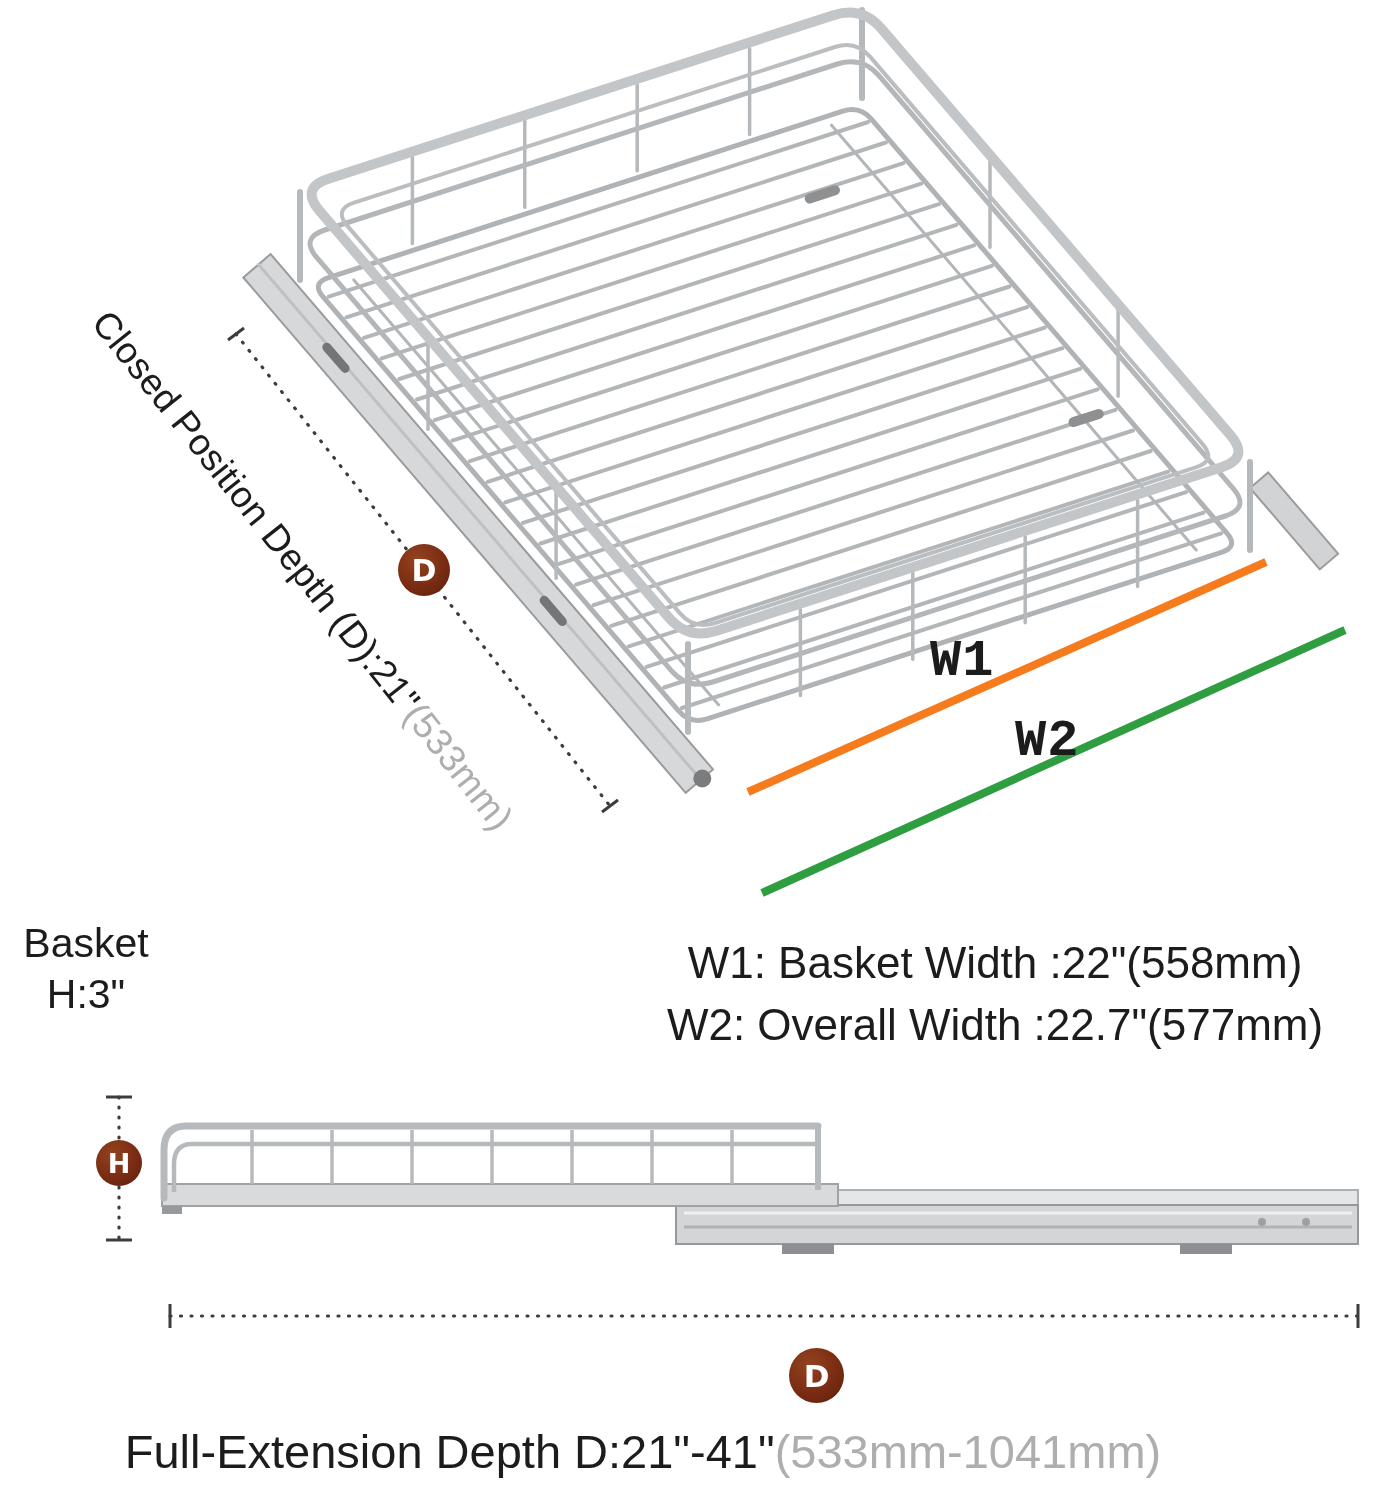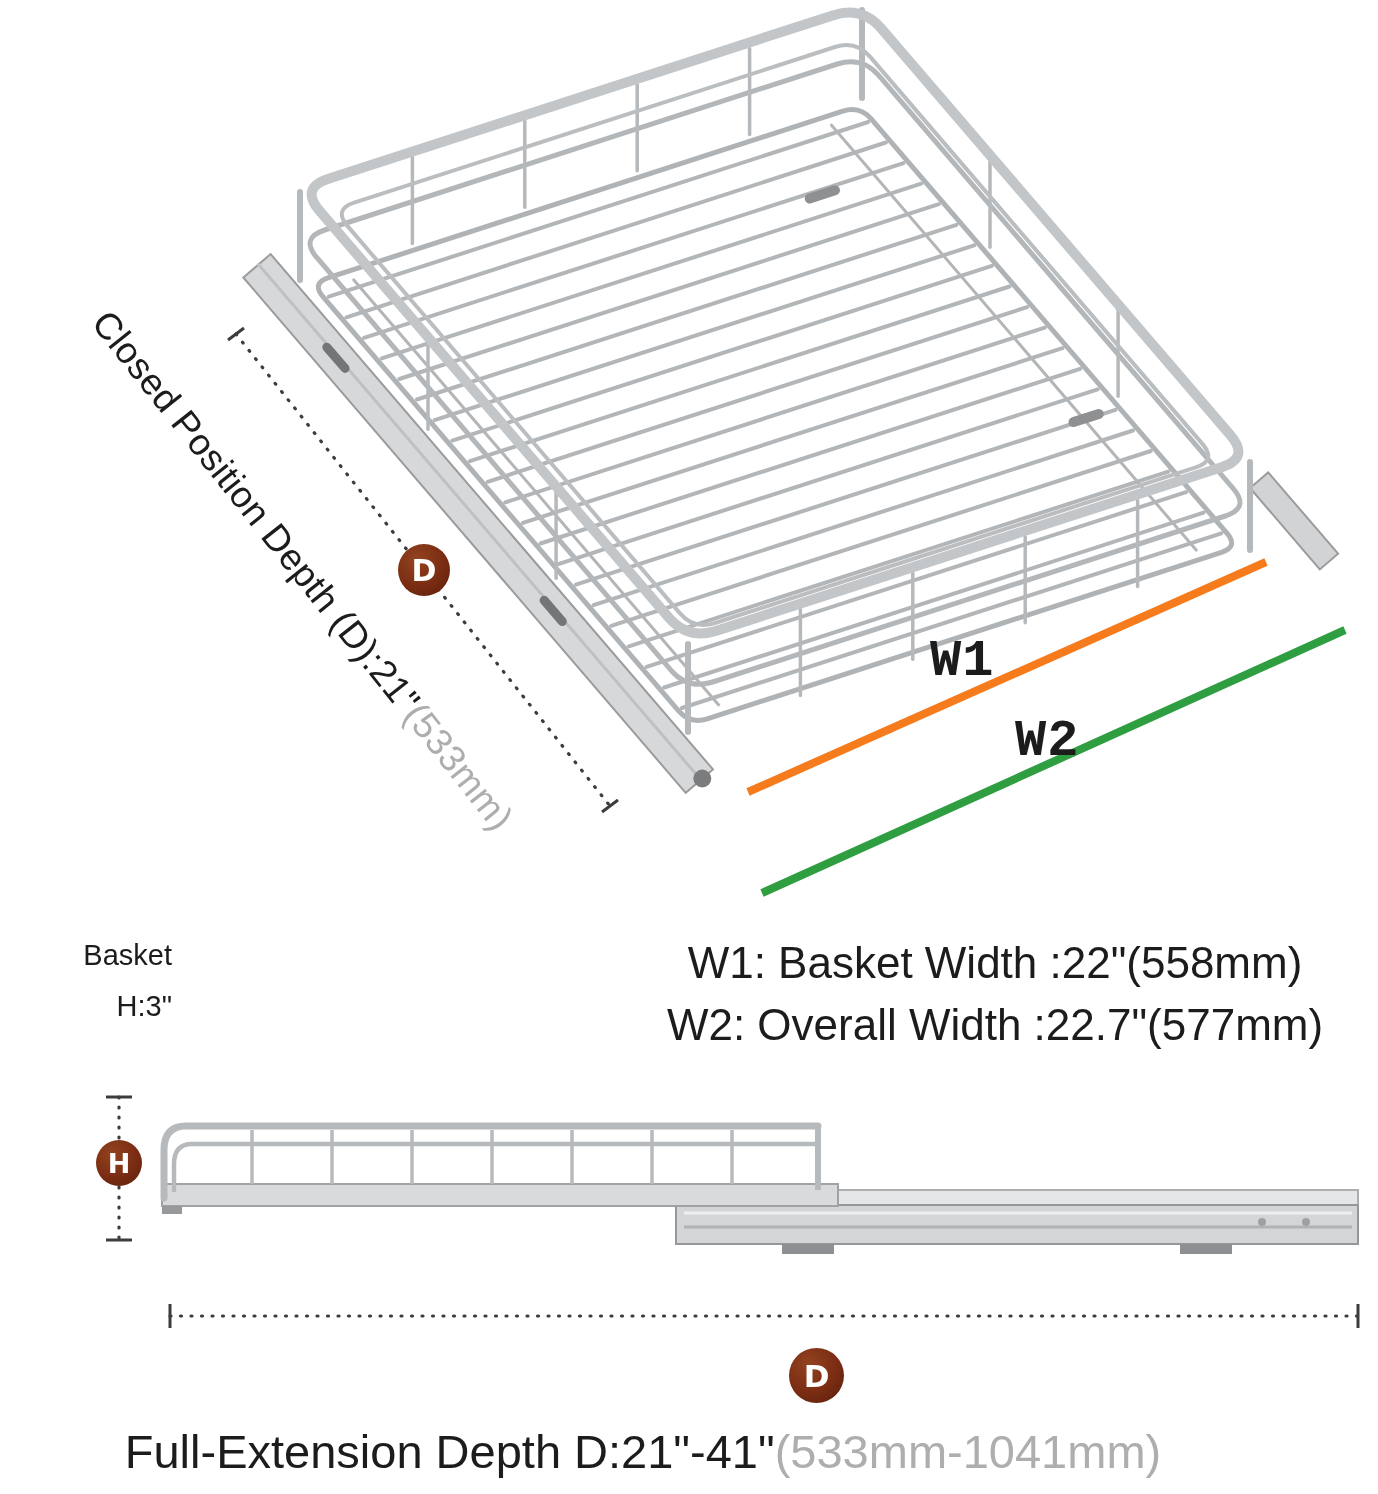--- a/index.html
+++ b/index.html
@@ -15,22 +15,22 @@
   #badge-h{left:96px;top:1140px;width:46px;height:46px;font-size:27px;}
   #badge-d-bottom{left:789px;top:1348px;width:55px;height:55px;font-size:31px;}
   .rot-label{position:absolute;left:116px;top:303px;transform-origin:0 0;
              transform:rotate(51.5deg);font-size:37px;white-space:nowrap;letter-spacing:.3px;}
   .wmark{position:absolute;font-weight:bold;font-size:52px;letter-spacing:1px;
          font-family:Liberation Mono, monospace;}
   #w1-mark{left:930px;top:632px;}
   #w2-mark{left:1003px;top:712px;margin-left:12px;}
   .desc{position:absolute;left:610px;top:932px;width:770px;text-align:center;
         font-size:44px;line-height:62px;}
-  .bh{position:absolute;left:0;top:918px;width:172px;text-align:right;
-      font-size:29px;line-height:51px;margin-top:12px;}
+  .bh{position:absolute;left:0;top:918px;width:172px;text-align:center;
+      font-size:41px;line-height:51px;}
   .caption{position:absolute;left:140px;top:1424px;width:1380px;text-align:center;font-size:47px;}
   .caption{left:0;width:1166px;padding-left:120px;box-sizing:border-box;}
 </style>
 </head>
 <body>
 
 <div class="stage">
 
   <svg id="art" width="1378" height="1494" viewBox="0 0 1378 1494">
 

